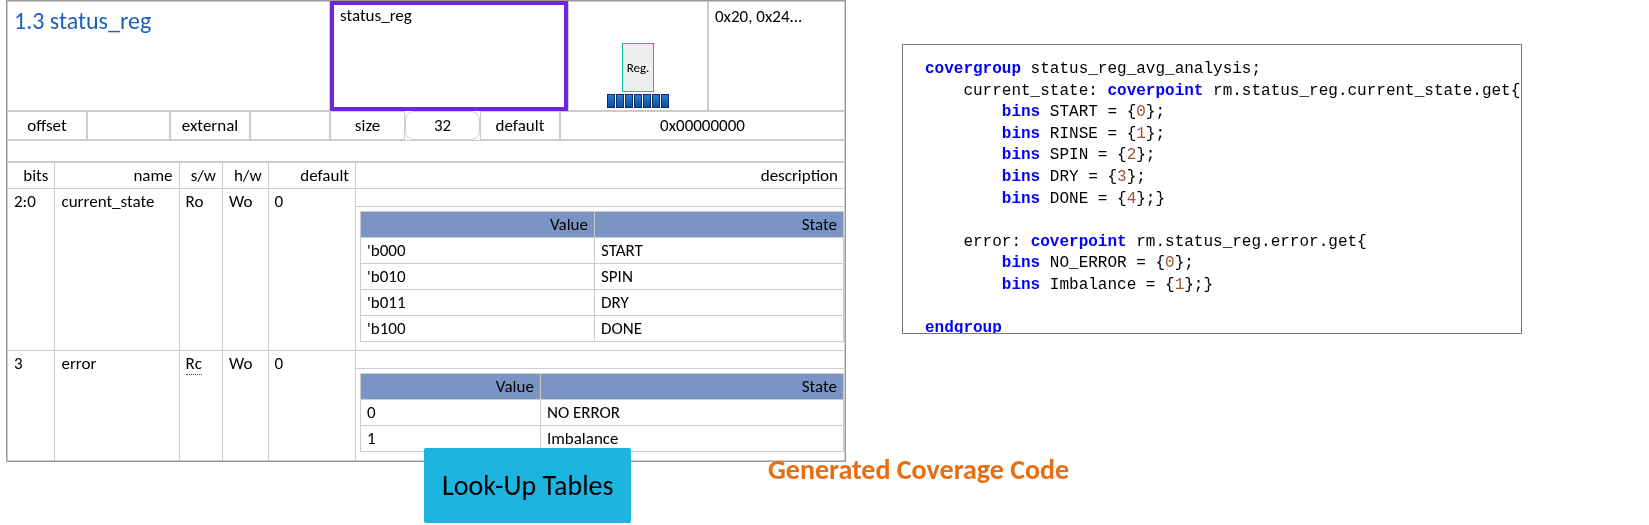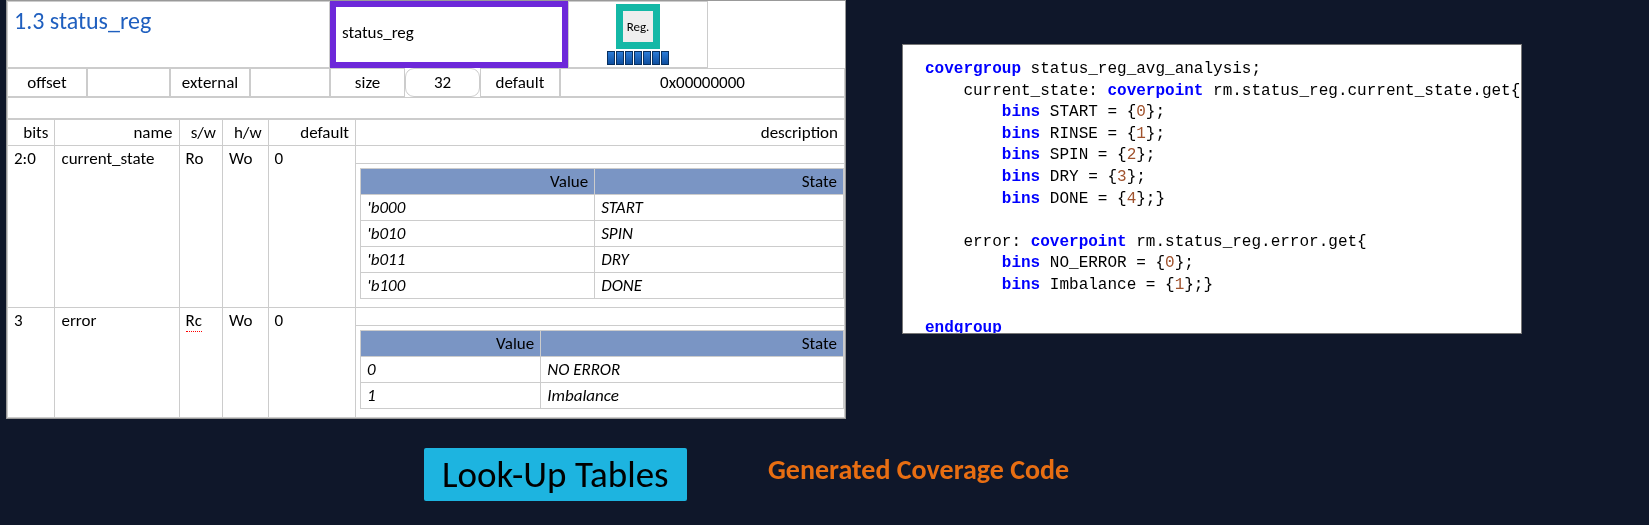--- a/index.html
+++ b/index.html
@@ -10,28 +10,28 @@
     --light:#eee;
     --orange:#e86e12;
     --cyan:#1db4e0;
     --kw-blue:#0000ff;
     --num-brown:#a0522d;
     --font: Calibri, Arial, sans-serif;
     --mono: Consolas, "Courier New", monospace;
   }
   *{box-sizing:border-box;}
   html,body{margin:0;padding:0;background:#000;font-family:var(--font);}
-  .stage{width:1649px;height:525px;background:#0f172a;position:relative;}
+  .stage{width:1649px;height:525px;background:#ffffff;position:relative;}
   .spec-panel{position:absolute;left:6px;top:0;width:840px;background:#fff;border:1px solid #999;font-size:17px;}
   .spec-title{display:flex;}
   .spec-title .secnum{color:var(--hdr-blue);font-size:24px;padding:4px 6px;flex:0 0 323px;border:1px solid #ccc;}
-  .spec-title .name{flex:0 0 238px;border:6px solid #6d28d9;padding:15px 6px;}
+  .spec-title .name{flex:0 0 238px;border:4px solid #6d28d9;padding:0 6px;}
   .spec-title .reg{flex:0 0 140px;border:1px solid #ccc;text-align:center;position:relative;padding:2px;}
   .spec-title .addr{flex:1;border:1px solid #ccc;padding:4px 6px;}
-  .reg-label{font-size:13px;display:inline-block;border:7px solid #14b8a6;padding:8px 4px;background:#eee;}
+  .reg-label{font-size:13px;display:inline-block;border:1px solid #14b8a6;padding:16px 4px;background:#eee;margin-top:39px;}
   .reg-bits{margin-top:2px;display:flex;justify-content:center;gap:1px;}
   .reg-bits span{width:8px;height:14px;background:linear-gradient(#2b7bd6,#0f4fa0);border:1px solid #08305f;display:inline-block;}
   .props-row{display:flex;text-align:center;}
   .props-row>div{border:1px solid #ccc;padding:3px 6px;}
   .plabel{flex:0 0 80px;}
   .pval{flex:0 0 83px;}
   .plabel2{flex:0 0 80px;}
   .pval2{flex:0 0 80px;}
   .plabel3{flex:0 0 75px;}
   .pval3{flex:0 0 75px;border-radius:9px;}
@@ -42,31 +42,31 @@
   table.main td,table.main th{border:1px solid #ccc;padding:2px 6px;text-align:left;font-weight:normal;vertical-align:top;}
   table.main th{text-align:right;}
   .c-bits{width:52px;}
   .c-name{width:133px;}
   .c-sw{width:46px;}
   .c-hw{width:48px;}
   .c-def{width:100px;}
   .under-red{border-bottom:1px dotted red;}
   .lookup{width:484px;border-collapse:collapse;margin:4px 0 8px 0;}
   .lookup th{background:var(--sub-hdr);border:1px solid #222;padding:3px 8px;text-align:left;color:#000;font-weight:normal;}
-  .lookup td{border:1px solid #222;padding:3px 8px;font-style:italic;}
+  .lookup td{border:1px solid #222;padding:3px 8px;}
   .desc-cell{padding:0 !important;}
   .desc-cell .spacer{height:18px;border-bottom:1px solid #ccc;}
   .lookup-wrap{padding-left:4px;}
 
   .code-panel{position:absolute;left:902px;top:44px;width:620px;height:290px;background:#fff;border:1px solid #777;padding:14px 8px 17px 22px;font-family:var(--mono);font-size:16px;line-height:1.35;white-space:pre;overflow:hidden;}
   .kw{color:var(--kw-blue);font-weight:bold;}
   .num{color:var(--num-brown);}
 
   .caption-row{position:absolute;top:448px;left:0;width:100%;}
-  .cap-left{position:absolute;left:424px;top:0;background:var(--cyan);color:#000;font-size:37px;padding:4px 18px;border-radius:2px;}
+  .cap-left{position:absolute;left:424px;top:0;background:var(--cyan);color:#000;font-size:28px;padding:20px 18px;border-radius:2px;}
   .cap-right{position:absolute;left:768px;top:4px;color:var(--orange);font-size:28px;font-weight:bold;}
 </style>
 </head>
 <body>
 <div class="stage">
 
   <div class="spec-panel">
     <div class="spec-title">
       <div class="secnum">1.3 status_reg</div>
       <div class="name">status_reg</div>
@@ -75,20 +75,21 @@
         <div class="reg-bits">
           <span></span>
             <span></span>
             <span></span>
             <span></span>
             <span></span>
             <span></span>
             <span></span>
         </div>
       </div>
+      <div class="addr">0x20, 0x24...</div>
     </div>
     <div class="props-row">
       <div class="plabel">offset</div>
       <div class="pval"></div>
       <div class="plabel2">external</div>
       <div class="pval2"></div>
       <div class="plabel3">size</div>
       <div class="pval3">32</div>
       <div class="plabel4">default</div>
       <div class="pval4">0x00000000</div>

